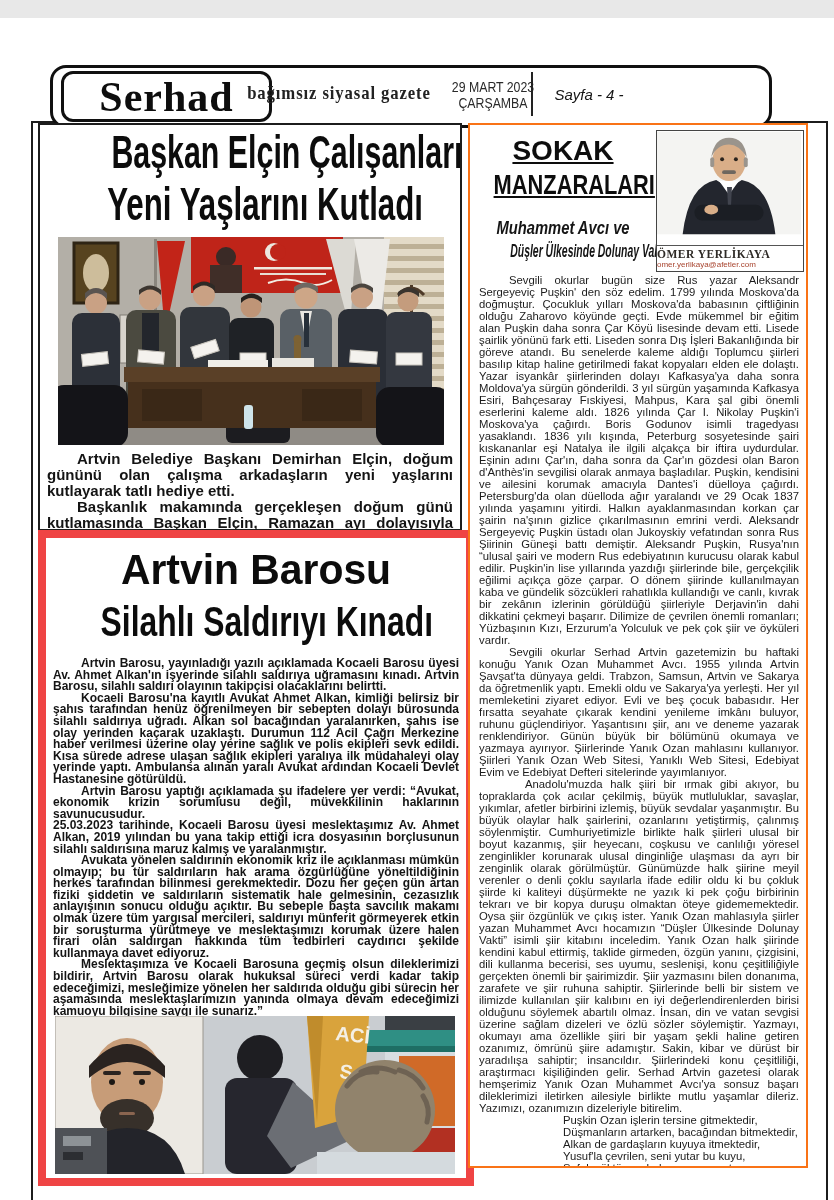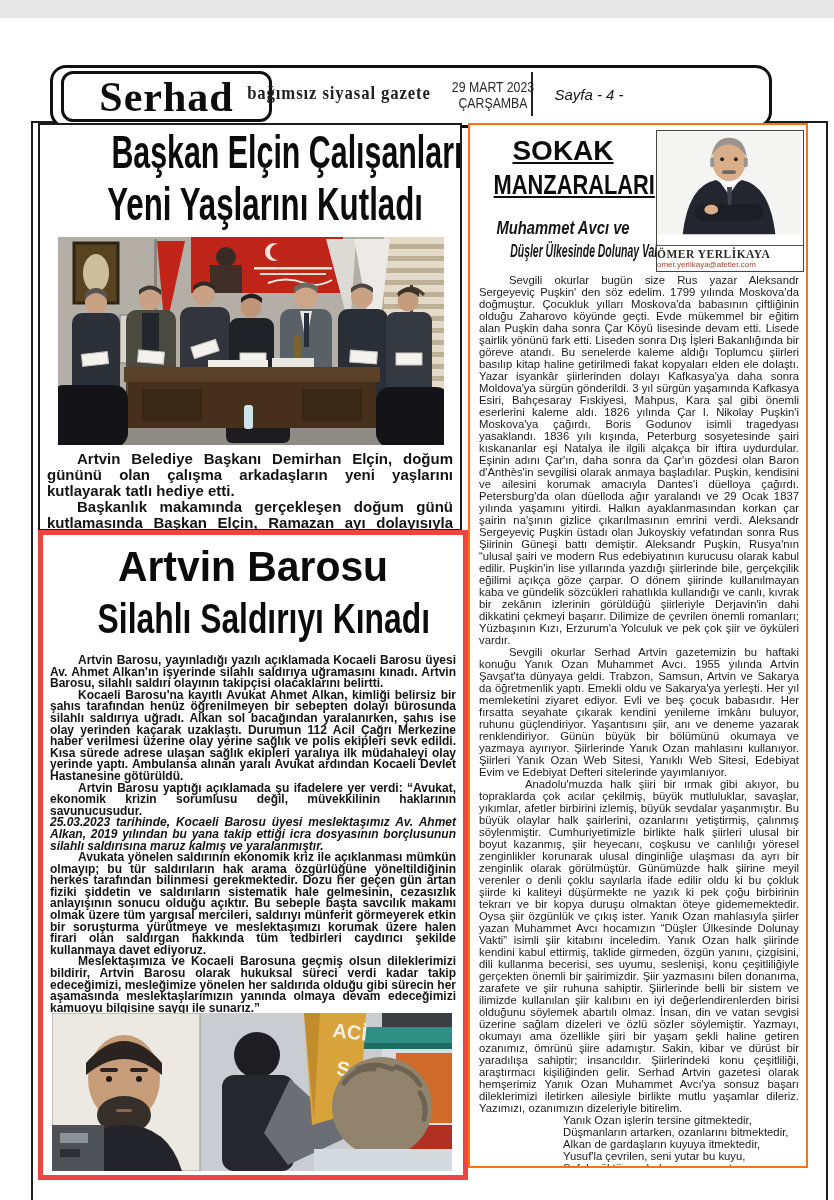--- a/index.html
+++ b/index.html
@@ -15,32 +15,32 @@
   .masthead{position:absolute;left:50px;top:47px;width:716px;height:57px;border:3px solid #101010;border-radius:16px;background:#fff;}
   .logo-box{position:absolute;left:8px;top:3px;width:205px;height:45px;border:3px solid #101010;border-radius:12px;display:flex;align-items:center;justify-content:center;}
   .logo{font-family:"Liberation Serif",serif;font-weight:bold;font-size:42px;letter-spacing:1px;color:#0d0d0d;line-height:1;}
   .tagline{position:absolute;left:178px;top:14px;width:216px;text-align:center;font-family:"Liberation Serif",serif;font-weight:bold;font-size:19px;letter-spacing:1px;transform:scaleX(.88);transform-origin:center;white-space:nowrap;color:#222;}
   .dateblock{position:absolute;left:388px;top:11px;width:104px;text-align:center;font-size:15px;font-weight:500;line-height:16px;transform:scaleX(.82);transform-origin:center;color:#2a2a2a;}
   .mast-divider{position:absolute;left:478px;top:4px;width:0;height:44px;border-left:2px solid #222;}
   .pageno{position:absolute;left:486px;top:18px;width:100px;text-align:center;font-size:15px;font-weight:normal;font-style:italic;color:#151515;}
 
   
   .boxA{position:absolute;left:38px;top:105px;width:420px;height:404px;border:2px solid #1c1c1c;background:#fff;overflow:hidden;}
-  .boxB{position:absolute;left:38px;top:512px;width:420px;height:640px;border:5px solid #ef4444;background:#fff;overflow:hidden;}
+  .boxB{position:absolute;left:38px;top:512px;width:420px;height:640px;border:8px solid #ef4444;background:#fff;overflow:hidden;}
   .headline{position:absolute;left:0;width:100%;text-align:center;white-space:nowrap;font-weight:bold;color:#0c0c0c;line-height:1;}
   .hl-a1{top:4px;font-size:46px;transform:scaleX(.66);transform-origin:center;}
   .hl-a2{top:56px;font-size:46px;transform:scaleX(.68);transform-origin:center;}
   .hl-b1{top:10px;font-size:43px;transform:scaleX(.95);transform-origin:center;}
   .hl-b2{top:62px;font-size:43px;transform:scaleX(.74);transform-origin:center;}
   .photo1{position:absolute;left:18px;top:112px;width:386px;height:208px;}
   .a1text{position:absolute;left:7px;top:326px;width:406px;font-size:15px;font-weight:bold;line-height:16px;text-align:justify;color:#141414;}
   .a1text p{margin:0;text-indent:30px;}
   .a2text{position:absolute;left:7px;top:120px;width:406px;font-size:12px;font-weight:bold;line-height:11.6px;text-align:justify;color:#141414;}
   .a2text p{margin:0;text-indent:28px;}
-  .a2text p.noindent{text-indent:0;font-style:italic;}
+  .a2text p.noindent{text-indent:0;}
   .a2text .subhead{margin:0;text-indent:0;text-align:center;}
   .photo2{position:absolute;left:9px;top:478px;width:400px;height:158px;}
 
   
   .colBox{position:absolute;left:468px;top:105px;width:336px;height:1041px;border:2px solid #f97316;background:#fff;overflow:hidden;}
   .col-title{position:absolute;left:4px;width:178px;text-align:center;font-weight:bold;color:#0d0d0d;white-space:nowrap;line-height:1;}
   .ct1{top:12px;font-size:28px;}
   .ct2{top:46px;font-size:28px;transform:scaleX(.78);transform-origin:center;}
   .col-title span{text-decoration:underline;}
   .col-sub{position:absolute;left:2px;width:182px;text-align:center;font-weight:bold;font-style:italic;color:#151515;white-space:nowrap;line-height:1;}
@@ -246,22 +246,22 @@
         <span class="author-name">ÖMER YERLİKAYA</span>
         <span class="author-email">omer.yerlikaya@afetler.com</span>
       </div>
     </div>
 
     <div class="col-body">
       <p class="ind">Sevgili okurlar bugün size Rus yazar Aleksandr Sergeyeviç Puşkin' den söz edelim. 1799 yılında Moskova'da doğmuştur. Çocukluk yılları Moskova'da babasının çiftliğinin olduğu Zaharovo köyünde geçti. Evde mükemmel bir eğitim alan Puşkin daha sonra Çar Köyü lisesinde devam etti. Lisede şairlik yönünü fark etti. Liseden sonra Dış İşleri Bakanlığında bir göreve atandı. Bu senelerde kaleme aldığı Toplumcu şiirleri basılıp kitap haline getirilmedi fakat kopyaları elden ele dolaştı. Yazar isyankâr şiirlerinden dolayı Kafkasya'ya daha sonra Moldova'ya sürgün gönderildi. 3 yıl sürgün yaşamında Kafkasya Esiri, Bahçesaray Fıskiyesi, Mahpus, Kara şal gibi önemli eserlerini kaleme aldı. 1826 yılında Çar I. Nikolay Puşkin'i Moskova'ya çağırdı. Boris Godunov isimli tragedyası yasaklandı. 1836 yılı kışında, Peterburg sosyetesinde şairi kıskananlar eşi Natalya ile ilgili alçakça bir iftira uydurdular. Eşinin adını Çar'ın, daha sonra da Çar'ın gözdesi olan Baron d'Anthès'in sevgilisi olarak anmaya başladılar. Puşkin, kendisini ve ailesini korumak amacıyla Dantes'i düelloya çağırdı. Petersburg'da olan düelloda ağır yaralandı ve 29 Ocak 1837 yılında yaşamını yitirdi. Halkın ayaklanmasından korkan çar şairin na'şının gizlice çıkarılmasının emrini verdi. Aleksandr Sergeyeviç Puşkin üstadı olan Jukoyskiy vefatından sonra Rus Şiirinin Güneşi battı demiştir. Aleksandr Puşkin, Rusya'nın “ulusal şairi ve modern Rus edebiyatının kurucusu olarak kabul edilir. Puşkin'in lise yıllarında yazdığı şiirlerinde bile, gerçekçilik eğilimi açıkça göze çarpar. O dönem şiirinde kullanılmayan kaba ve gündelik sözcükleri rahatlıkla kullandığı ve canlı, kıvrak bir zekânın izlerinin görüldüğü şiirleriyle Derjavin'in dahi dikkatini çekmeyi başarır. Dilimize de çevrilen önemli romanları; Yüzbaşının Kızı, Erzurum'a Yolculuk ve pek çok şiir ve öyküleri vardır.</p>
       <p class="ind">Sevgili okurlar Serhad Artvin gazetemizin bu haftaki konuğu Yanık Ozan Muhammet Avcı. 1955 yılında Artvin Şavşat'ta dünyaya geldi. Trabzon, Samsun, Artvin ve Sakarya da öğretmenlik yaptı. Emekli oldu ve Sakarya'ya yerleşti. Her yıl memleketini ziyaret ediyor. Evli ve beş çocuk babasıdır. Her fırsatta seyahate çıkarak kendini yenileme imkânı buluyor, ruhunu güçlendiriyor. Yaşantısını şiir, anı ve deneme yazarak renklendiriyor. Günün büyük bir bölümünü okumaya ve yazmaya ayırıyor. Şiirlerinde Yanık Ozan mahlasını kullanıyor. Şiirleri Yanık Ozan Web Sitesi, Yanıklı Web Sitesi, Edebiyat Evim ve Edebiyat Defteri sitelerinde yayımlanıyor.</p>
       <p class="ind2">Anadolu'muzda halk şiiri bir ırmak gibi akıyor, bu topraklarda çok acılar çekilmiş, büyük mutluluklar, savaşlar, yıkımlar, afetler birbirini izlemiş, büyük sevdalar yaşanmıştır. Bu büyük olaylar halk şairlerini, ozanlarını yetiştirmiş, çalınmış söylenmiştir. Cumhuriyetimizle birlikte halk şiirleri ulusal bir boyut kazanmış, şiir heyecanı, coşkusu ve canlılığı yöresel zenginlikler korunarak ulusal dinginliğe ulaşması da ayrı bir zenginlik olarak görülmüştür. Günümüzde halk şiirine meyil verenler o denli çoklu sayılarla ifade edilir oldu ki bu çokluk şiirde ki kaliteyi düşürmekte ne yazık ki pek çoğu birbirinin tekrarı ve bir kopya duruşu olmaktan öteye gidememektedir. Oysa şiir özgünlük ve çıkış ister. Yanık Ozan mahlasıyla şiirler yazan Muhammet Avcı hocamızın “Düşler Ülkesinde Dolunay Vakti” isimli şiir kitabını inceledim. Yanık Ozan halk şiirinde kendini kabul ettirmiş, taklide girmeden, özgün yanını, çizgisini, dili kullanma becerisi, ses uyumu, seslenişi, konu çeşitliliğiyle gerçekten önemli bir şairimizdir. Şiir yazmasını bilen donanıma, zarafete ve şiir ruhuna sahiptir. Şiirlerinde belli bir sistem ve ilimizde kullanılan şiir kalıbını en iyi değerlendirenlerden birisi olduğunu söylemek abartılı olmaz. İnsan, din ve vatan sevgisi üzerine sağlam dizeleri ve özlü sözler söylemiştir. Yazmayı, okumayı ama özellikle şiiri bir yaşam şekli haline getiren ozanımız, ömrünü şiire adamıştır. Sakin, kibar ve dürüst bir yaradılışa sahiptir; insancıldır. Şiirlerindeki konu çeşitliliği, araştırmacı kişiliğinden gelir. Serhad Artvin gazetesi olarak hemşerimiz Yanık Ozan Muhammet Avcı'ya sonsuz başarı dileklerimizi iletirken ailesiyle birlikte mutlu yaşamlar dileriz. Yazımızı, ozanımızın dizeleriyle bitirelim.</p>
       <div class="poem">
-        <div>Yanık Ozan işlerin tersine gitmektedir,</div>
-        <div>Düşmanların artarken, ozanlarını bitmektedir,</div>
+        <div>Puşkin Ozan işlerin tersine gitmektedir,</div>
+        <div>Düşmanların artarken, bacağından bitmektedir,</div>
         <div>Alkan de gardaşların kuyuya itmektedir,</div>
         <div>Yusuf'la çevrilen, seni yutar bu kuyu,</div>
         <div>Şafak söktü sen hala uyu, uyu yat uyu.</div>
       </div>
 
     </div>
   </aside>
 
 </div>
 

